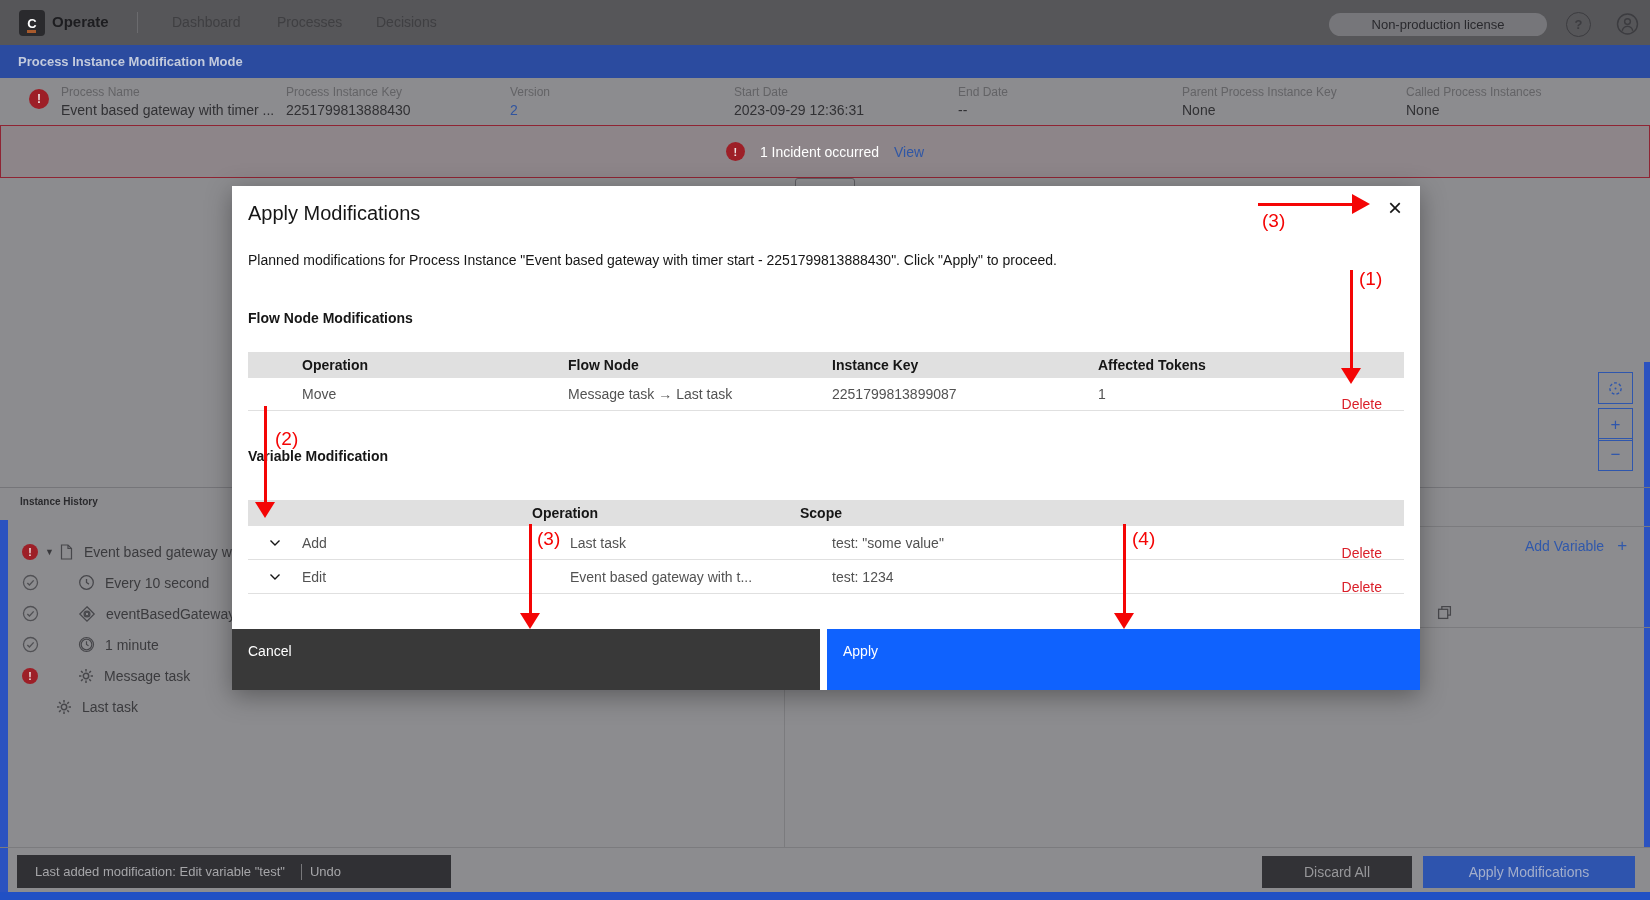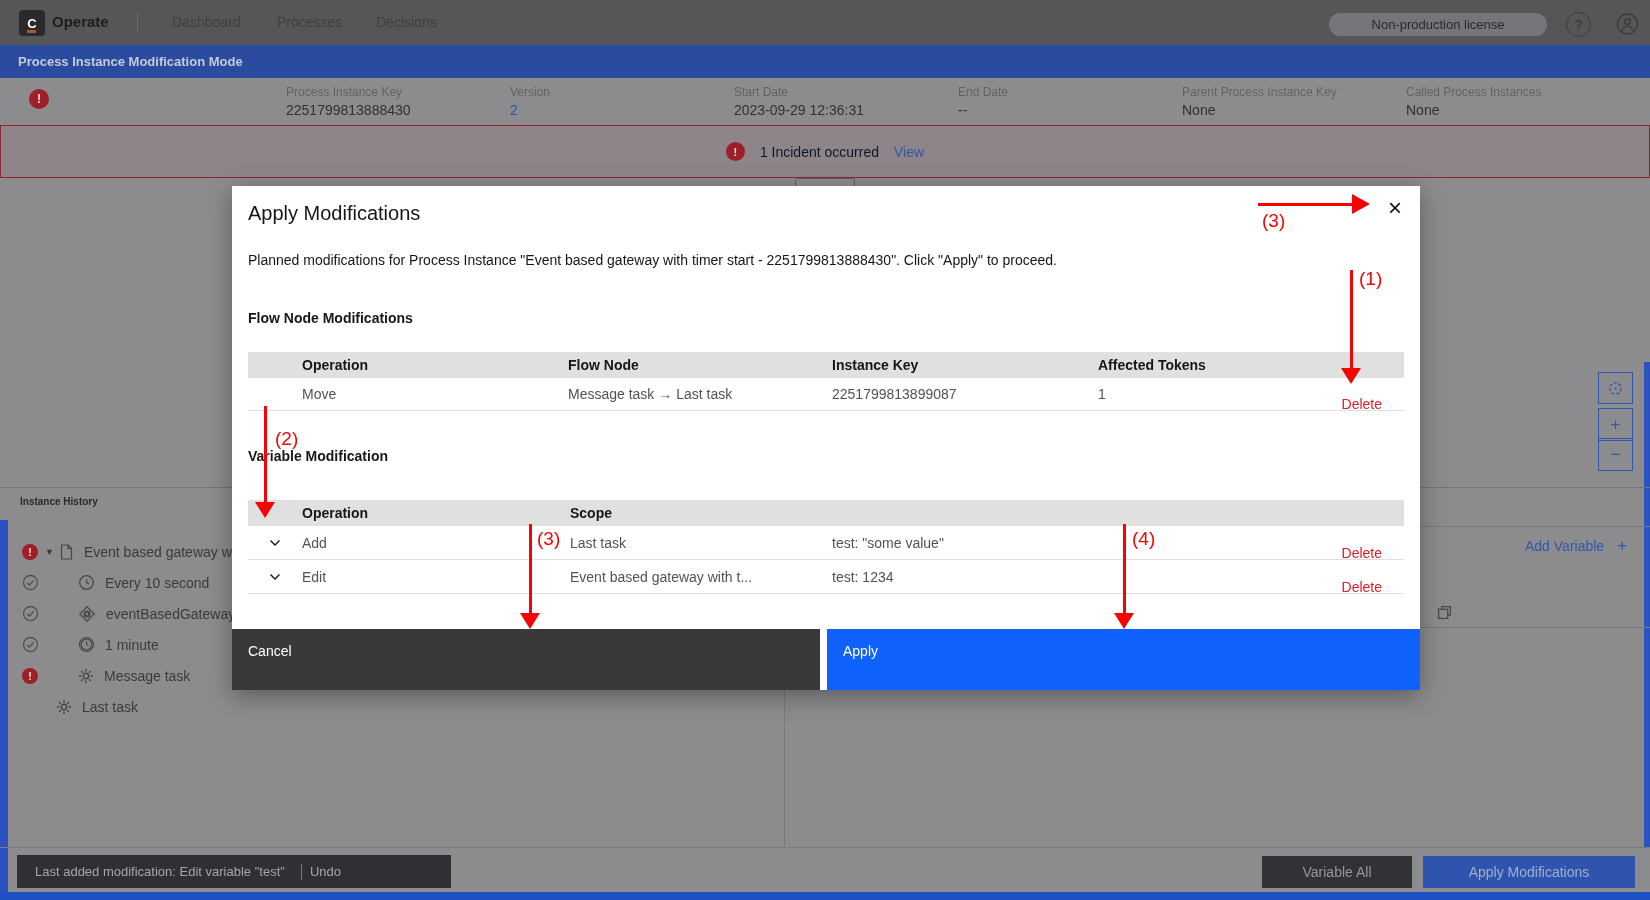--- a/index.html
+++ b/index.html
@@ -34,21 +34,21 @@
   .iheader .err-badge{position:absolute;left:29px;top:11px;width:20px;height:20px;font-size:12px;}
   .ifield{position:absolute;top:7px;}
   .ifield .flabel{font-size:12px;color:#636366;display:block;}
   .ifield .fvalue{font-size:14px;color:#313134;display:block;margin-top:3px;}
   .ifield .fvalue.link{color:#30549f;cursor:pointer;}
   .f0{left:61px;} .f1{left:286px;} .f2{left:510px;} .f3{left:734px;} .f4{left:958px;} .f5{left:1182px;} .f6{left:1406px;}
 
   
   .incident{left:0;top:125px;width:1648px;height:51px;border:1px solid #8f2433;background:#8d8589;display:flex;align-items:center;justify-content:center;gap:15px;}
   .incident .err-badge{width:19px;height:19px;font-size:11px;}
-  .incident .itext{font-size:14px;color:#0f172a;}
+  .incident .itext{font-size:14px;color:#ffffff;}
   .incident .ilink{font-size:14px;color:#3057a5;cursor:pointer;}
 
   
   .sliver{left:795px;top:178px;width:58px;height:8px;background:#8f8f92;border:1px solid #5f5f63;border-radius:3px 3px 0 0;}
   .hline{background:#7b7b7e;height:1px;}
   .vline{background:#7b7b7e;width:1px;}
   .panel-top{left:0;top:487px;width:1650px;height:1px;background:#757579;}
   .ih-title{left:20px;top:496px;font-size:10px;font-weight:bold;color:#2a2a2d;}
   .ih-row{position:absolute;left:0;width:780px;height:31px;display:flex;align-items:center;color:#3b3b3e;font-size:14px;cursor:pointer;}
   .ih-row .sticon{margin-left:22px;width:17px;display:flex;color:#515155;}
@@ -81,21 +81,21 @@
 
   
   .modal{left:232px;top:186px;width:1188px;height:504px;background:#ffffff;box-shadow:0 6px 24px rgba(0,0,0,.35);z-index:10;}
   .modal .mtitle{position:absolute;left:16px;top:16px;font-size:20px;color:#161616;}
   .modal .mclose{position:absolute;right:2px;top:0;width:46px;height:44px;display:flex;align-items:center;justify-content:center;font-size:24px;font-weight:300;color:#161616;cursor:pointer;}
   .modal .mdesc{position:absolute;left:16px;top:66px;font-size:14px;color:#161616;}
   .modal .sect-h{position:absolute;left:16px;font-size:14px;font-weight:bold;color:#161616;}
   .sh-flow{top:124px;} .sh-var{top:262px;}
   .mtable{position:absolute;left:16px;width:1156px;font-size:14px;}
   .t-flow{top:166px;} .t-var{top:314px;}
-  .trow{display:flex;align-items:center;}
+  .trow{display:flex;align-items:center;justify-content:center;}
   .thead{height:26px;background:#e0e0e0;font-weight:bold;color:#161616;}
   .tbody-row{height:32px;color:#525252;border-bottom:1px solid #e0e0e0;}
   .t-var .tbody-row{height:33px;}
   .c1{width:54px;display:flex;justify-content:center;align-items:center;color:#161616;}
   .t-flow .c2{width:266px;} .t-flow .c3{width:264px;} .t-flow .c4{width:266px;} .t-flow .c5{flex:1;}
   .t-var  .c2{width:268px;} .t-var  .c3{width:262px;} .t-var  .c4{flex:1;}
   .c-del{width:90px;text-align:right;padding-right:22px;margin-top:20px;}
   .del-link{color:#da1e28;cursor:pointer;}
   .chev{cursor:pointer;display:flex;}
   .mfooter{position:absolute;left:0;bottom:0;width:1188px;height:61px;display:flex;margin-top:37px;}
@@ -131,20 +131,24 @@
       </svg>
   </span>
 </div>
 
 <div class="abs modebar">
   <span>Process Instance Modification Mode</span>
 </div>
 
 <div class="abs iheader">
   <span class="err-badge">!</span>
+  <div class="ifield f0">
+    <span class="flabel">Process Name</span>
+    <span class="fvalue">Event based gateway with timer ...</span>
+  </div>
   <div class="ifield f1">
     <span class="flabel">Process Instance Key</span>
     <span class="fvalue">2251799813888430</span>
   </div>
   <div class="ifield f2">
     <span class="flabel">Version</span>
     <span class="fvalue link">2</span>
   </div>
   <div class="ifield f3">
     <span class="flabel">Start Date</span>
@@ -289,21 +293,21 @@
       <path d="M4.5 4V1.5H12.5V9.5H10"></path>
     </svg>
 </span>
 
 <div class="abs footer-border"></div>
 <div class="abs toast">
   <span class="ttext">Last added modification: Edit variable "test"</span>
   <span class="tdiv"></span>
   <span class="undo">Undo</span>
 </div>
-<div class="abs btn-discard">Variable All</div>
+<div class="abs btn-discard">Discard All</div>
 <div class="abs btn-applymods">Apply Modifications</div>
 <div class="abs bottom-strip"></div>
 
 <div class="abs modal">
   <span class="mtitle">Apply Modifications</span>
   <span class="mclose">×</span>
   <span class="mdesc">Planned modifications for Process Instance "Event based gateway with timer start - 2251799813888430". Click "Apply" to proceed.</span>
 
   <span class="sect-h sh-flow">Flow Node Modifications</span>
   <div class="mtable t-flow">

